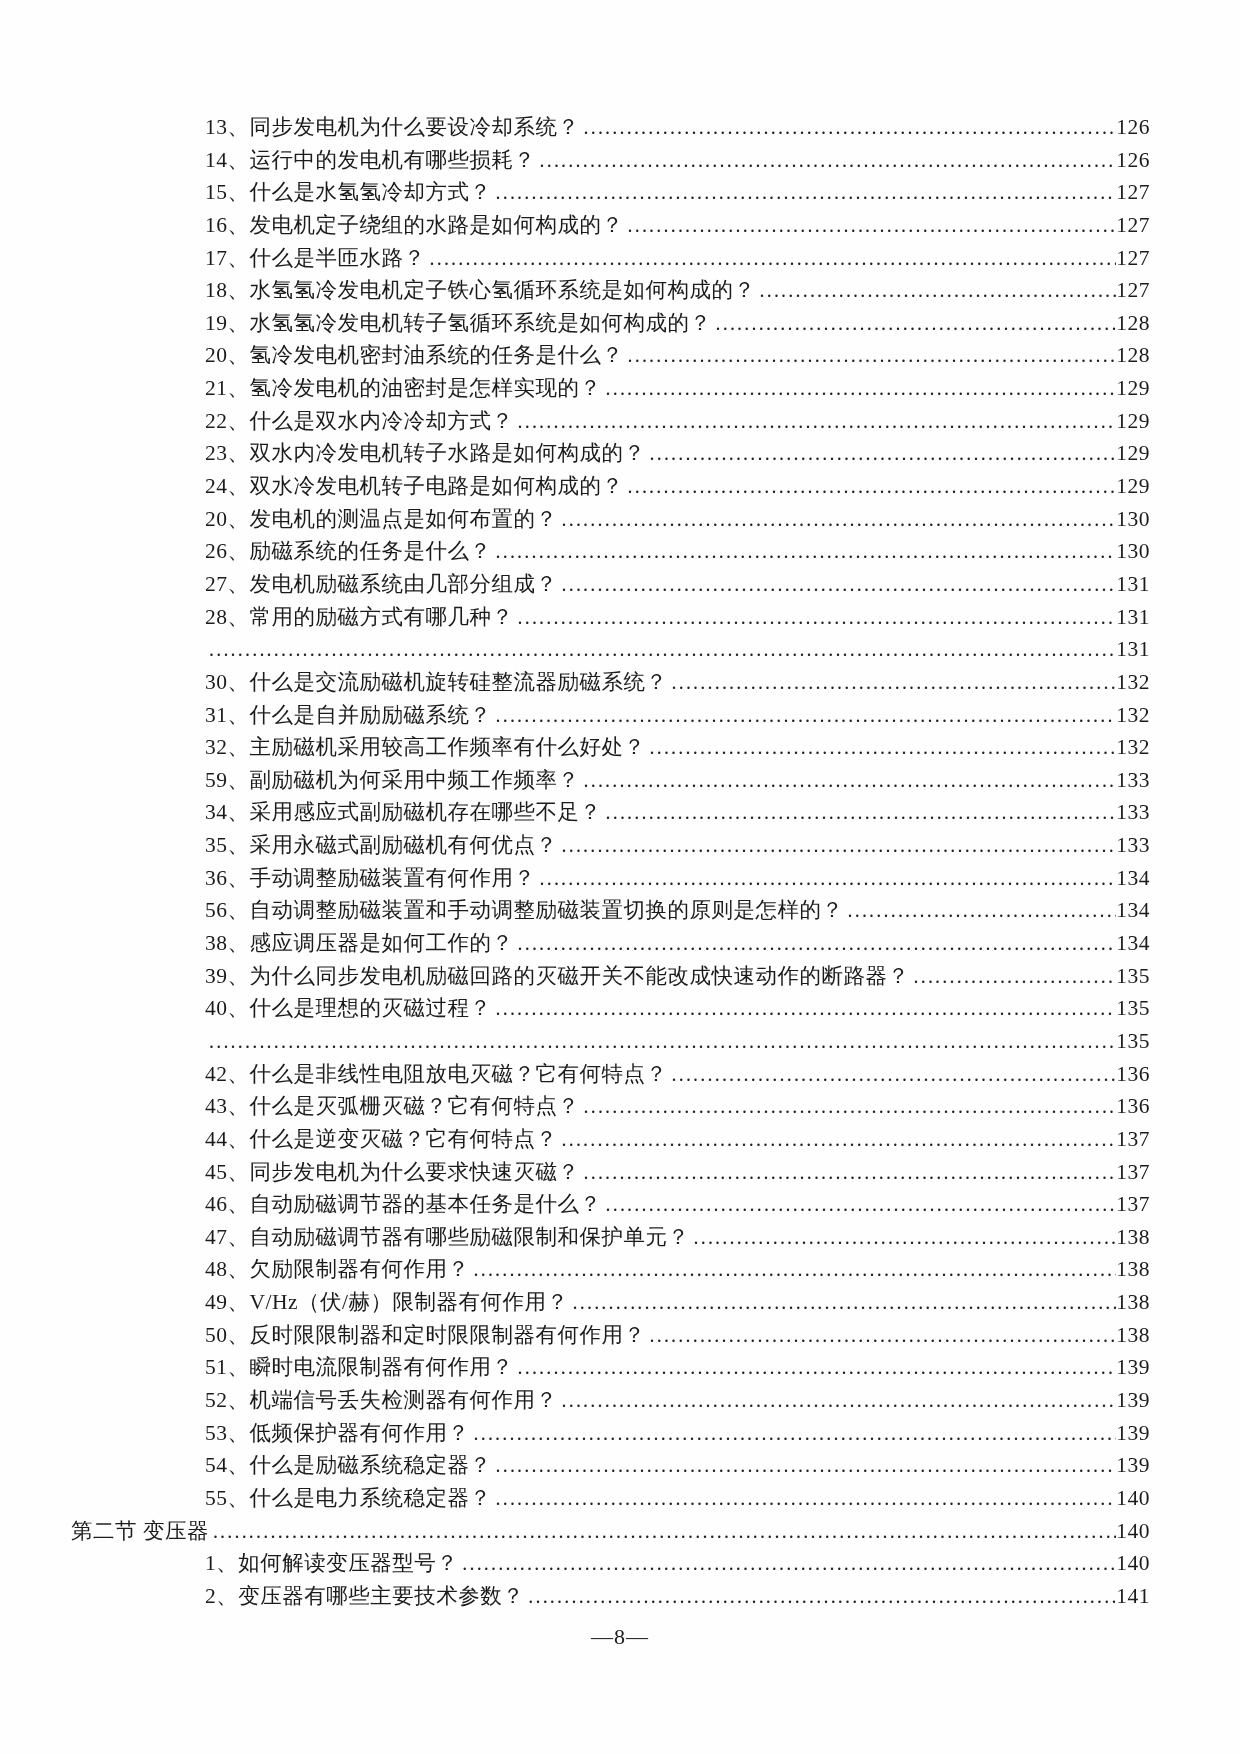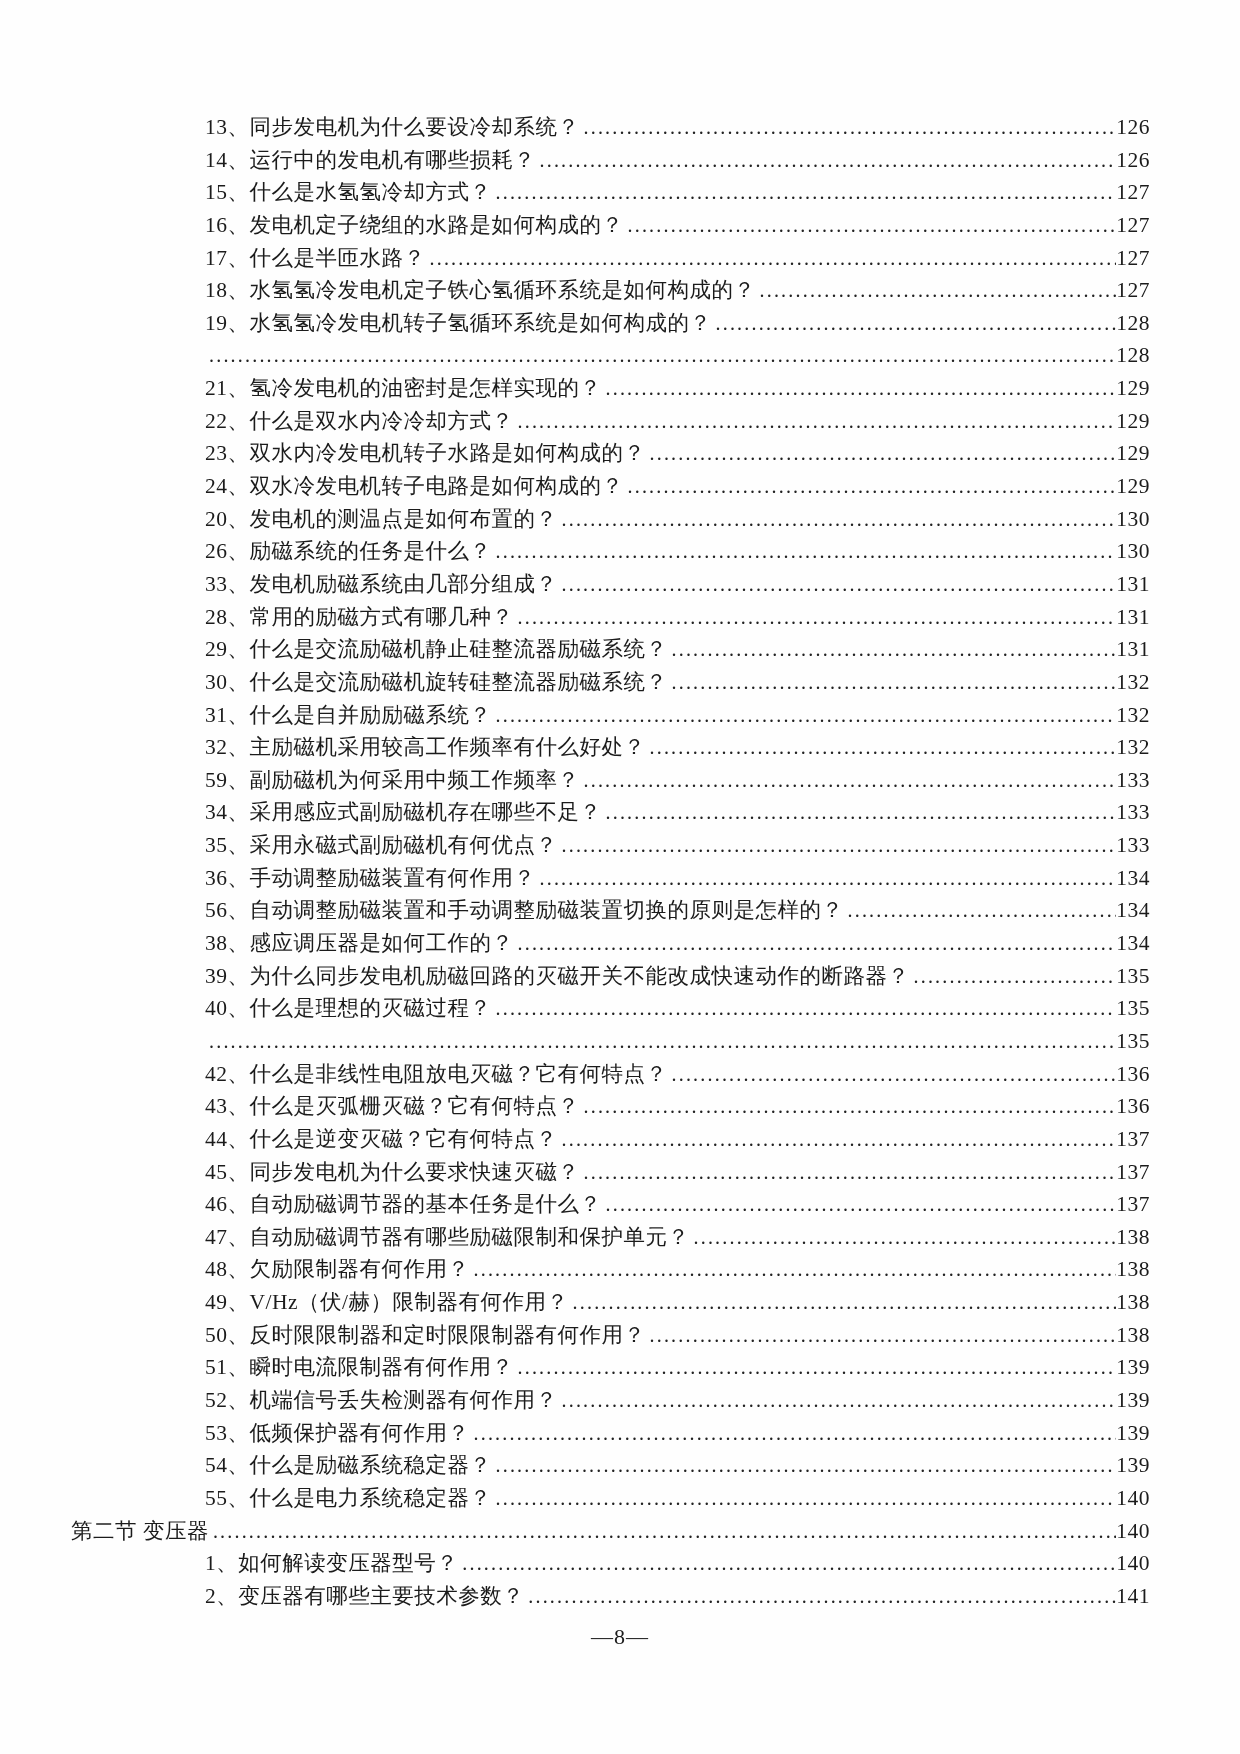--- a/index.html
+++ b/index.html
@@ -104,20 +104,21 @@
         <span class="title">18、水氢氢冷发电机定子铁心氢循环系统是如何构成的？</span>
         <span class="dots">....................................................................................................................................................................................................................................................................</span>
         <span class="pagenum">127</span>
       </div>
       <div class="row item">
         <span class="title">19、水氢氢冷发电机转子氢循环系统是如何构成的？</span>
         <span class="dots">....................................................................................................................................................................................................................................................................</span>
         <span class="pagenum">128</span>
       </div>
       <div class="row item">
+        <span class="title">20、氢冷发电机密封油系统的任务是什么？</span>
         <span class="dots">....................................................................................................................................................................................................................................................................</span>
         <span class="pagenum">128</span>
       </div>
       <div class="row item">
         <span class="title">21、氢冷发电机的油密封是怎样实现的？</span>
         <span class="dots">....................................................................................................................................................................................................................................................................</span>
         <span class="pagenum">129</span>
       </div>
       <div class="row item">
         <span class="title">22、什么是双水内冷冷却方式？</span>
@@ -138,31 +139,30 @@
         <span class="title">20、发电机的测温点是如何布置的？</span>
         <span class="dots">....................................................................................................................................................................................................................................................................</span>
         <span class="pagenum">130</span>
       </div>
       <div class="row item">
         <span class="title">26、励磁系统的任务是什么？</span>
         <span class="dots">....................................................................................................................................................................................................................................................................</span>
         <span class="pagenum">130</span>
       </div>
       <div class="row item">
-        <span class="title">33、发电机励磁系统由几部分组成？</span>
+        <span class="title">27、发电机励磁系统由几部分组成？</span>
         <span class="dots">....................................................................................................................................................................................................................................................................</span>
         <span class="pagenum">131</span>
       </div>
       <div class="row item">
         <span class="title">28、常用的励磁方式有哪几种？</span>
         <span class="dots">....................................................................................................................................................................................................................................................................</span>
         <span class="pagenum">131</span>
       </div>
       <div class="row item">
-        <span class="title">29、什么是交流励磁机静止硅整流器励磁系统？</span>
         <span class="dots">....................................................................................................................................................................................................................................................................</span>
         <span class="pagenum">131</span>
       </div>
       <div class="row item">
         <span class="title">30、什么是交流励磁机旋转硅整流器励磁系统？</span>
         <span class="dots">....................................................................................................................................................................................................................................................................</span>
         <span class="pagenum">132</span>
       </div>
       <div class="row item">
         <span class="title">31、什么是自并励励磁系统？</span>

